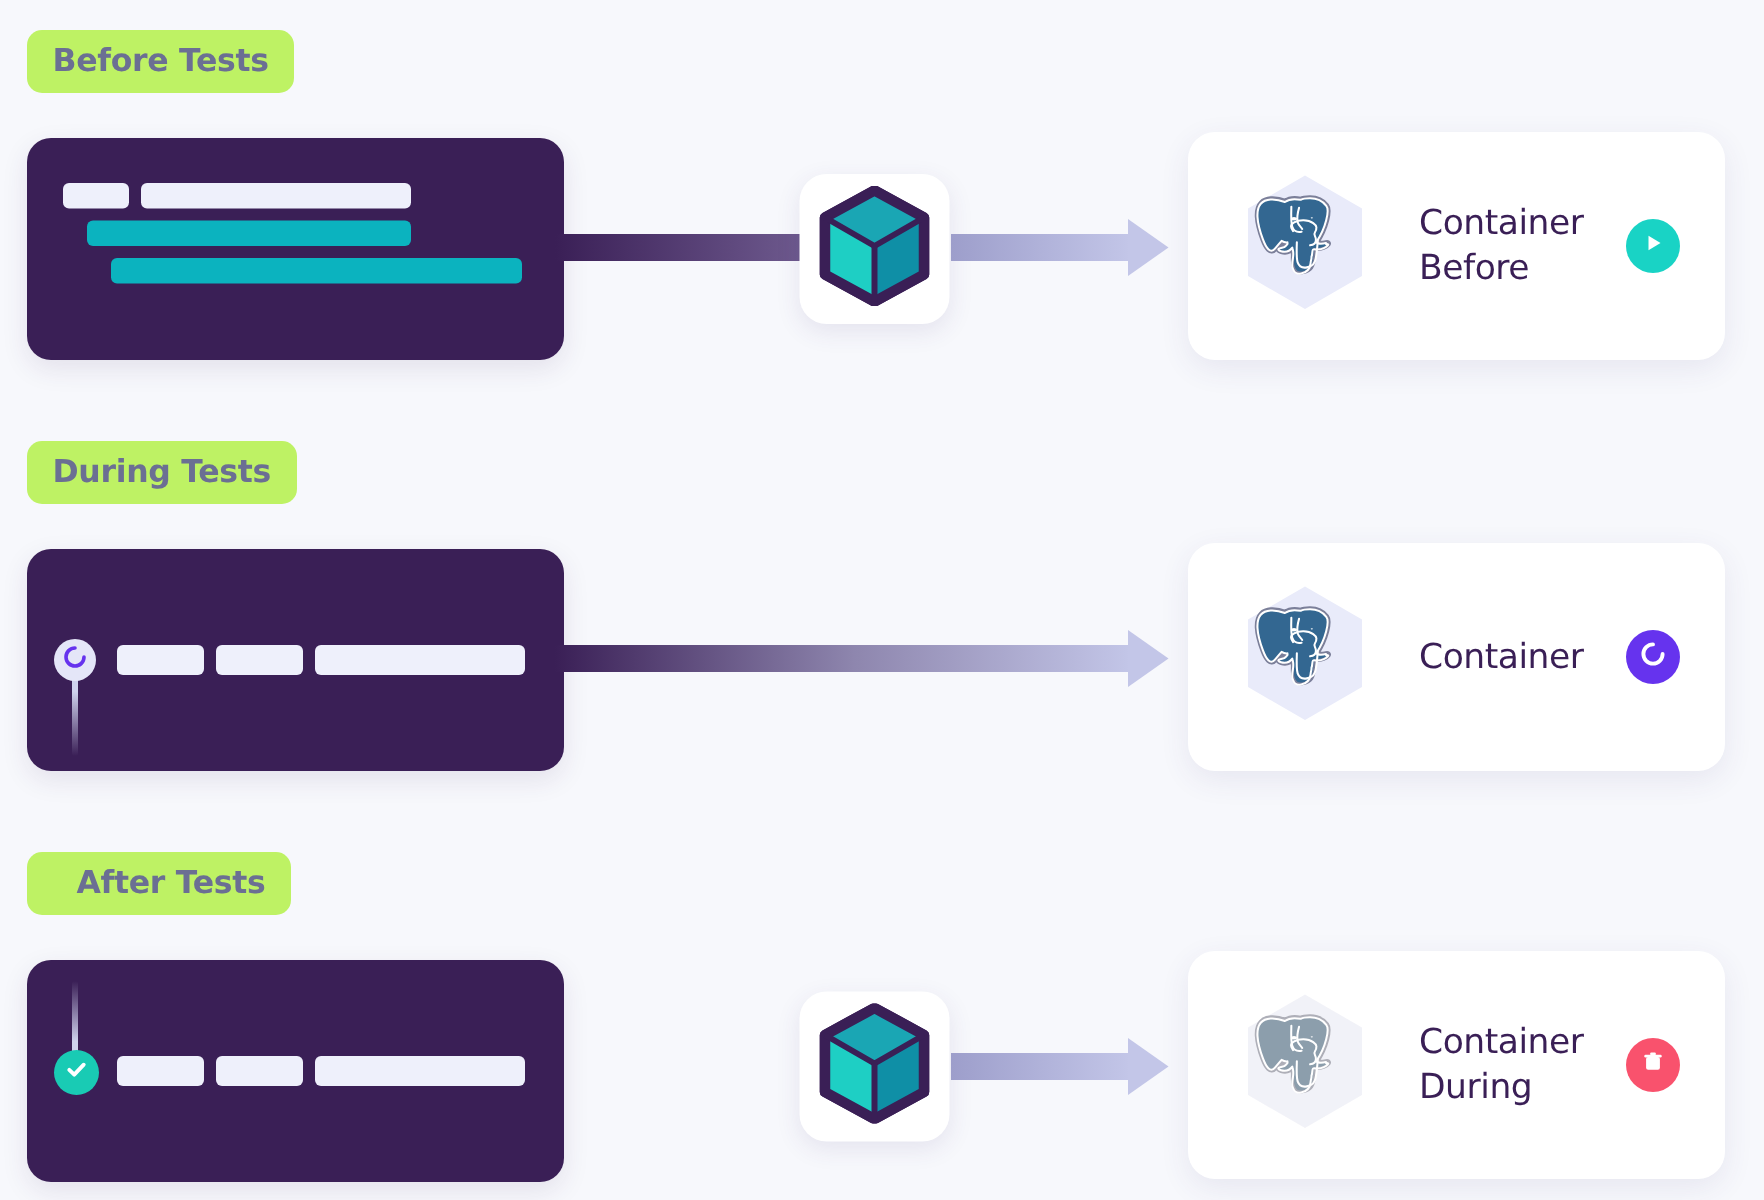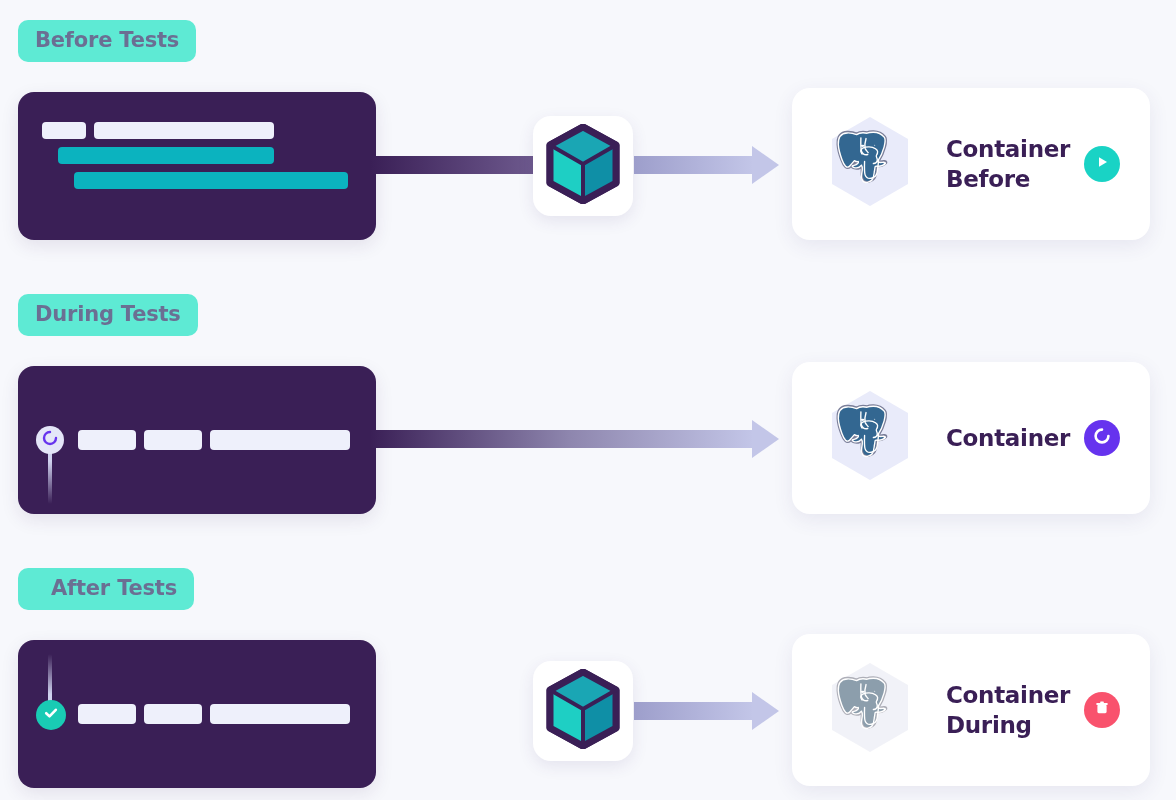--- a/index.html
+++ b/index.html
@@ -18,21 +18,21 @@
 
   .stage {
     position: relative;
     width: 1176px;
     height: 800px;
   }
 
   
   .stage-pill {
     position: absolute;
-    background: #5eead4;
+    background: #bef264;
     border-radius: 10px;
     padding: 10px 17px 11px 17px;
     color: #6b6f93;
     font-size: 21px;
     font-weight: bold;
     letter-spacing: -0.2px;
     line-height: 1;
     white-space: nowrap;
   }
 
@@ -113,21 +113,21 @@
     width: 100px;
     height: 110px;
     margin-left: 28px;
     flex: 0 0 auto;
   }
 
   .card-title {
     margin-left: 26px;
     color: #3a1f56;
     font-size: 23px;
-    font-weight: bold;
+    font-weight: normal;
     line-height: 1.32;
     letter-spacing: -0.3px;
     flex: 1 1 auto;
   }
 
   .card-badge {
     flex: 0 0 auto;
     width: 36px;
     height: 36px;
     border-radius: 50%;

